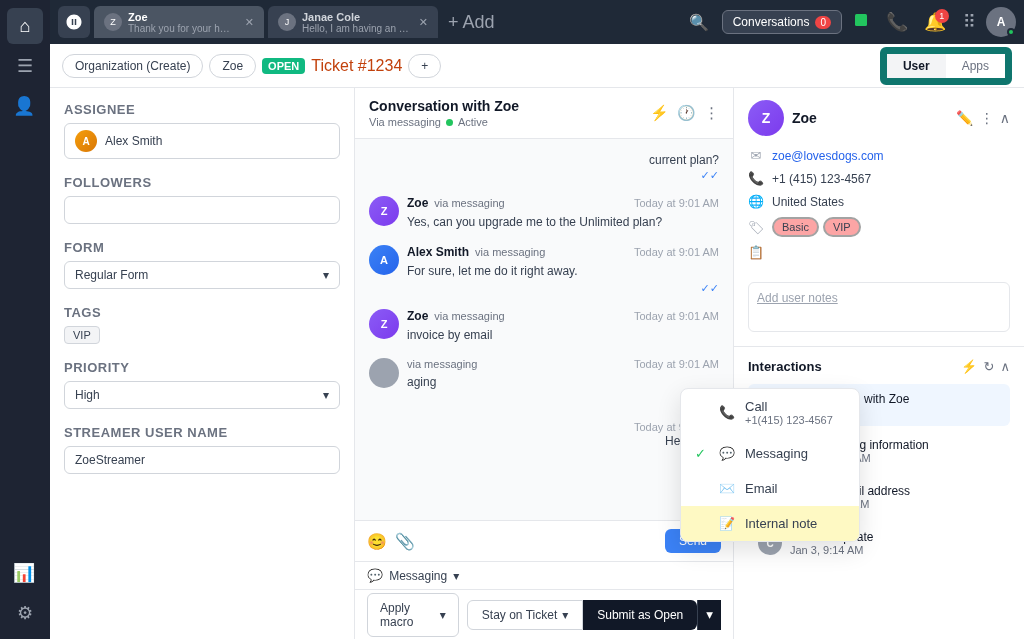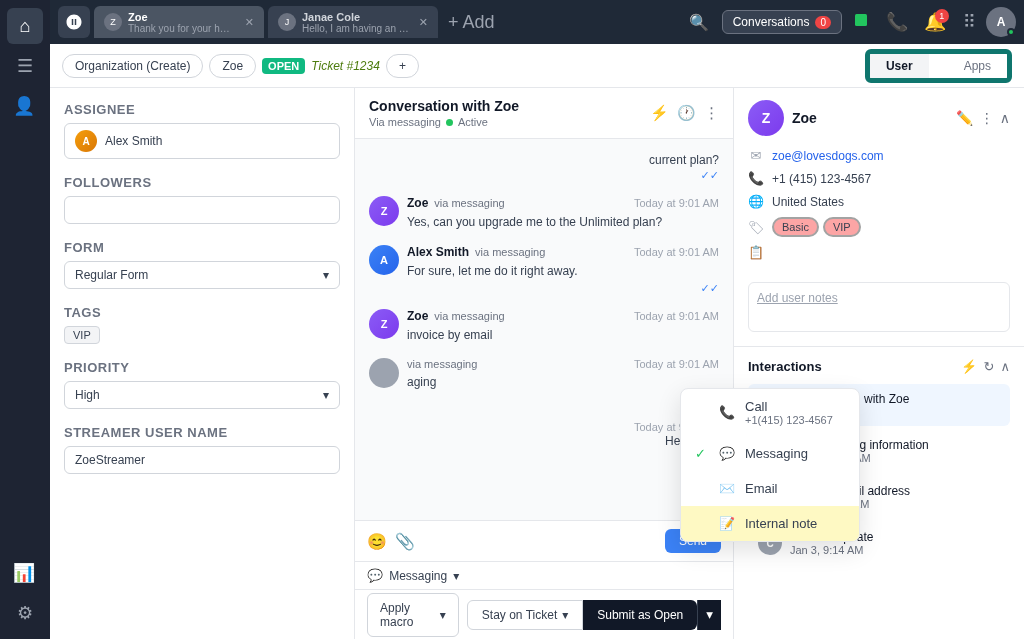--- a/index.html
+++ b/index.html
@@ -103,32 +103,30 @@
     }
     .open-badge {
       background: #10b981;
       color: white;
       border-radius: 4px;
       font-size: 11px;
       padding: 2px 6px;
       font-weight: 600;
     }
     .ticket-link {
-      color: #4d7c0f;
-      font-size: 12px;
+      color: #c2410c;
+      font-size: 16px;
       cursor: pointer;
-      font-style: italic;
     }
     .second-spacer { flex:1; }
     .user-apps-toggle {
       display: flex;
-      border: 5px solid #0f766e;
+      border: 7px solid #0f766e;
       border-radius: 6px;
       overflow: hidden;
-      gap: 19px;
     }
     .toggle-btn {
       padding: 5px 16px;
       font-size: 12px;
       background: white;
       color: #6b7280;
       cursor: pointer;
       border: none;
     }
     .toggle-btn.active {

